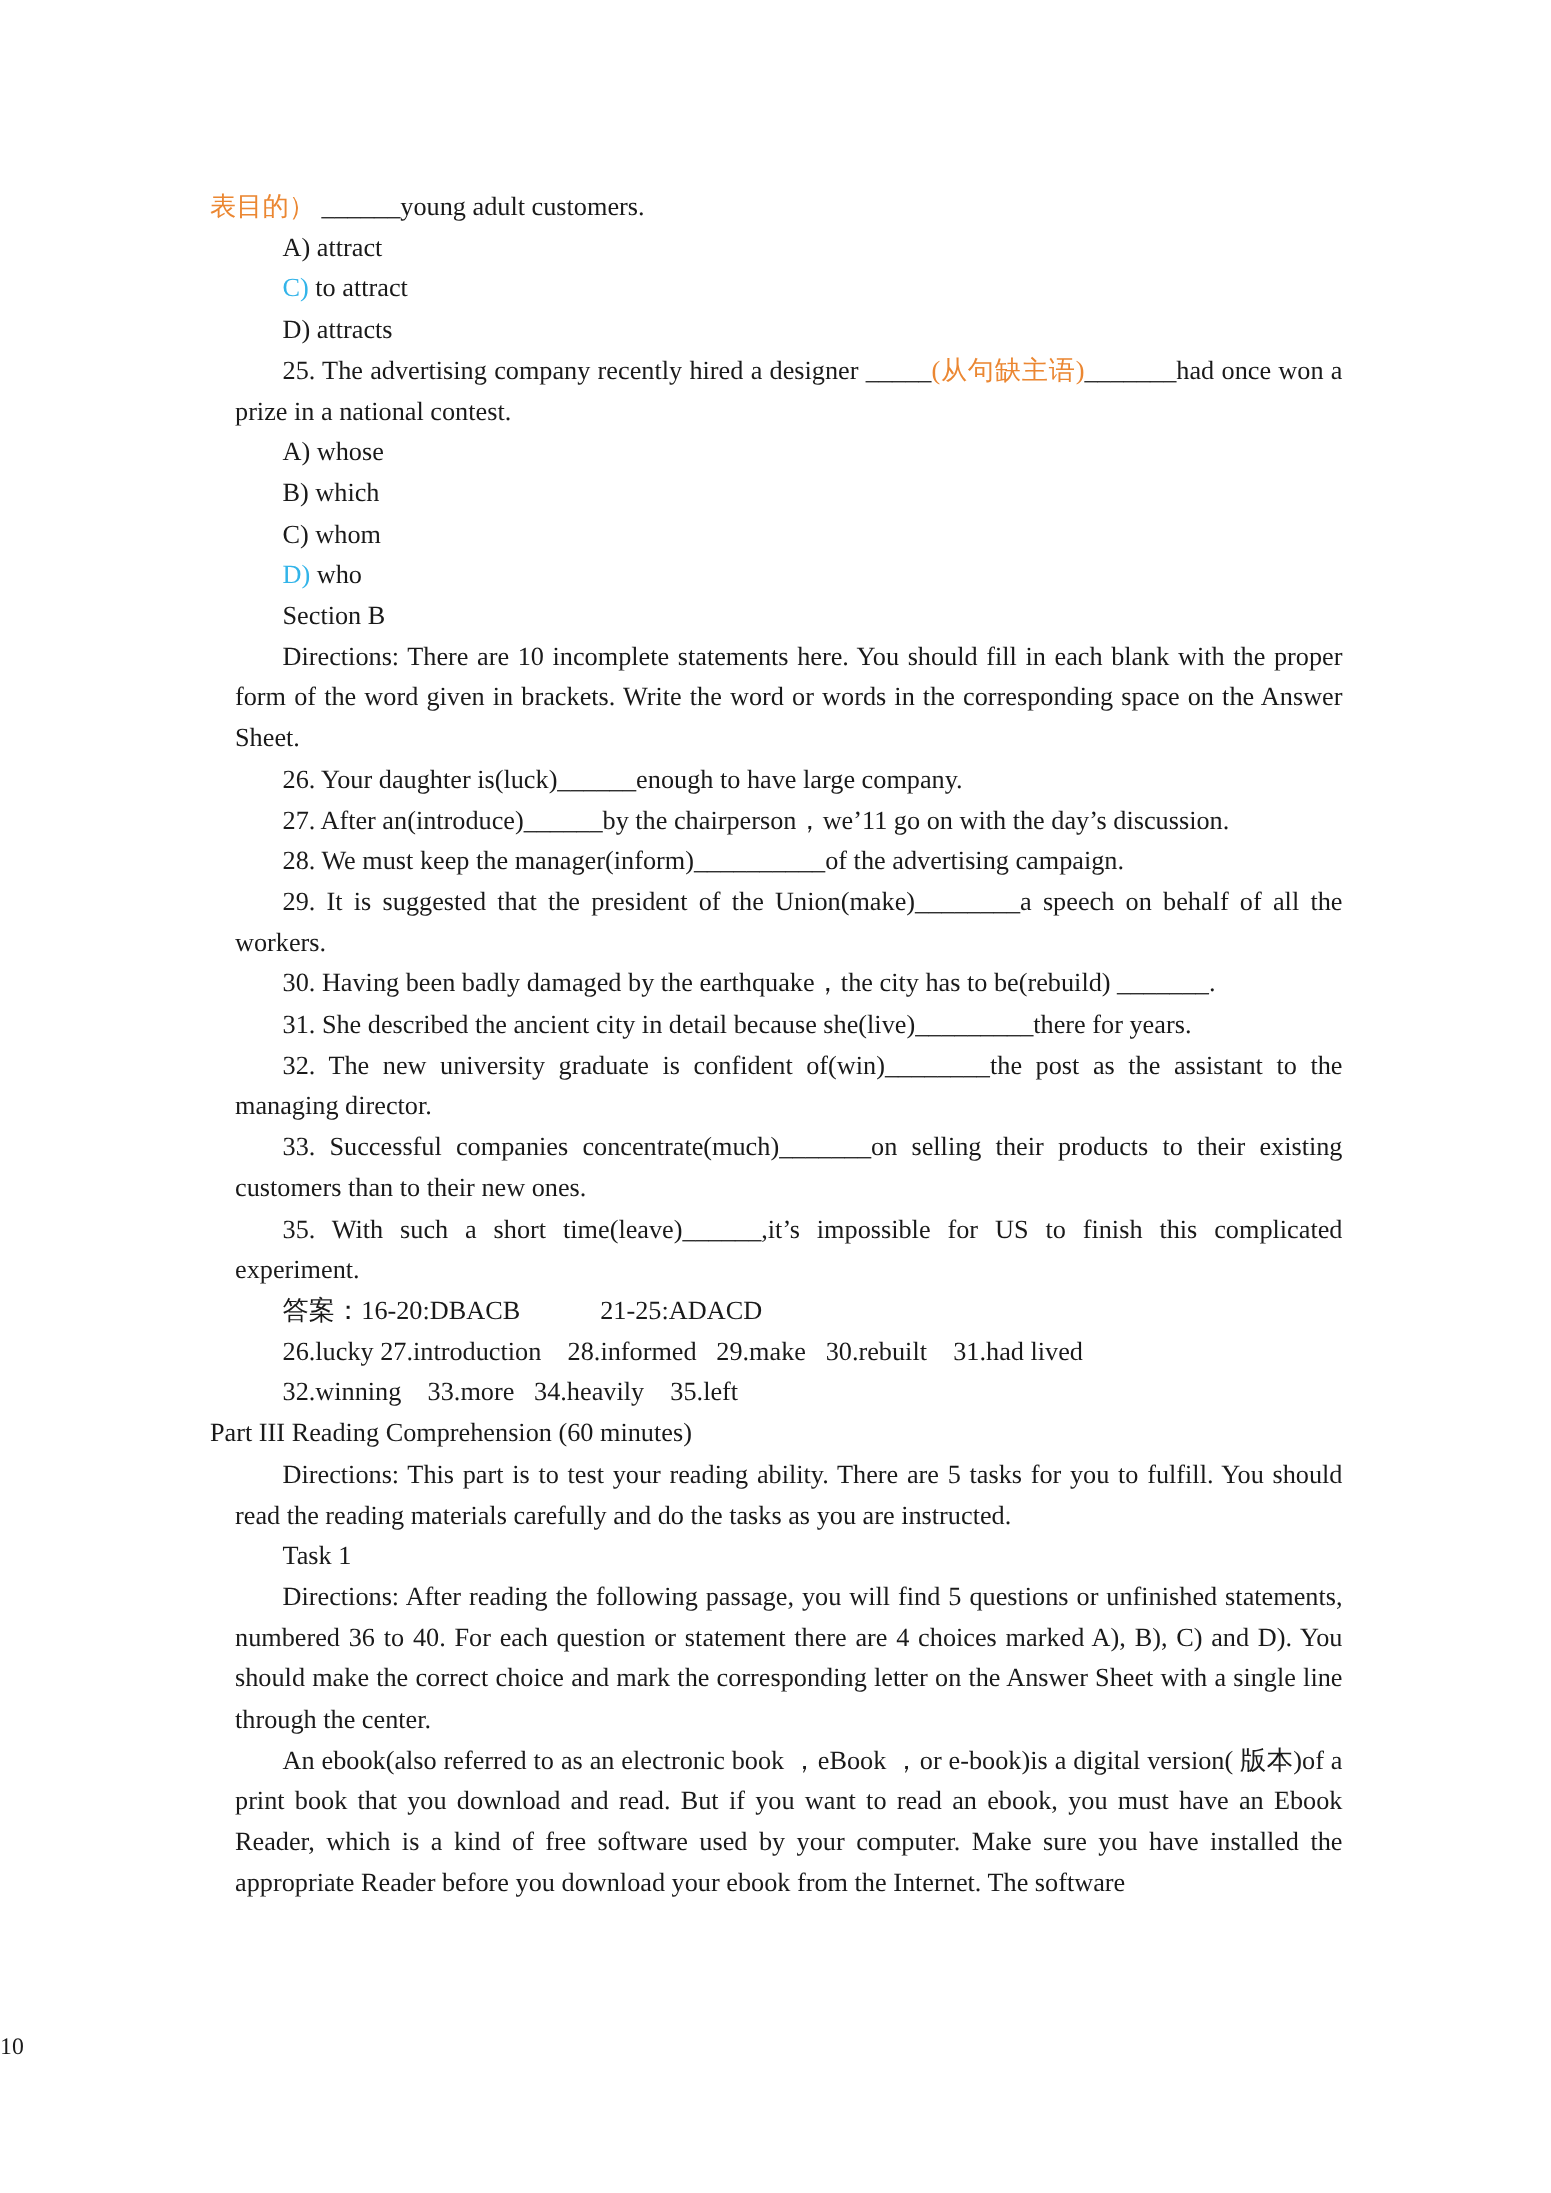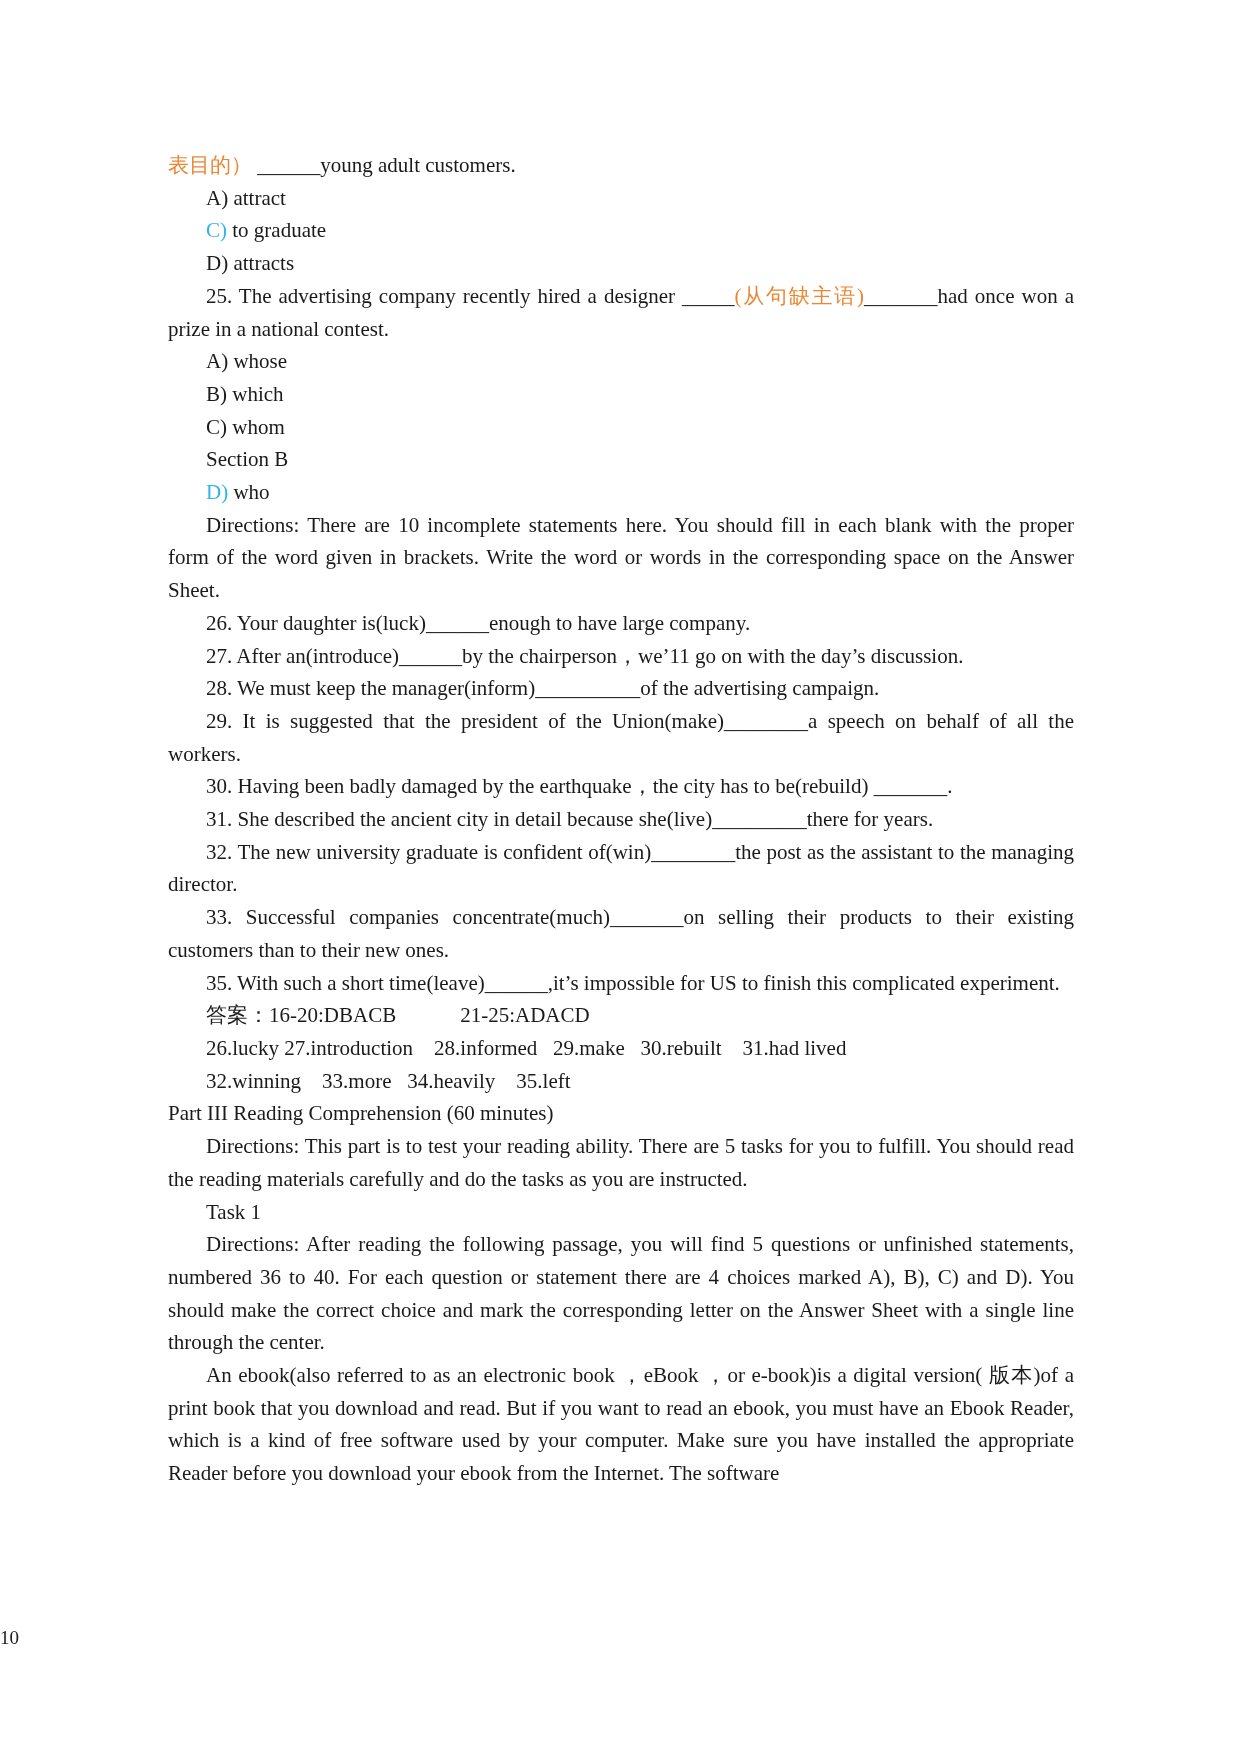--- a/index.html
+++ b/index.html
@@ -14,51 +14,51 @@
     color: #1a1a1a;
     overflow: hidden;
   }
   .content {
     position: absolute;
     left: 168px;
     top: 149px;
     width: 906px;
   }
   p { margin: 0; text-align: justify; }
-  .ind { text-indent: 38px; }
+  .ind { text-indent: 38px; margin-left: 20px; }
   .pre { white-space: pre-wrap; }
   .bold { font-weight: normal; }
   .gap { margin-left: 64px; }
   .page-num {
     position: absolute;
     top: 1622px;
     left: 0;
     width: 100%;
     font-size: 19px;
   }
 </style>
 </head>
 <body>
 
 <div class="content">
 
   <p><span style="color: rgb(235, 135, 50); margin-top: 39px;">表目的）</span><span> ______young adult customers.</span></p>
 
   <p class="ind"><span>A)</span><span> attract</span></p>
-  <p class="ind"><span style="color: rgb(50, 180, 233);">C)</span><span> to graduate</span></p>
+  <p class="ind"><span style="color: rgb(50, 180, 233);">C)</span><span> to attract</span></p>
   <p class="ind"><span>D)</span><span> attracts</span></p>
 
   <p class="ind"><span>25. The advertising company recently hired a designer _____</span><span style="color: rgb(235, 135, 50);">(从句缺主语)</span><span>_______had once won a prize in a national contest.</span></p>
 
   <p class="ind"><span>A)</span><span> whose</span></p>
   <p class="ind"><span>B)</span><span> which</span></p>
   <p class="ind"><span>C)</span><span> whom</span></p>
+  <p class="ind"><span style="color: rgb(50, 180, 233);">D)</span><span> who</span></p>
+
   <p class="ind">Section B</p>
-
-  <p class="ind"><span style="color: rgb(50, 180, 233);">D)</span><span> who</span></p>
   <p class="ind">Directions: There are 10 incomplete statements here. You should fill in each blank with the proper form of the word given in brackets. Write the word or words in the corresponding space on the Answer Sheet.</p>
 
   <p class="ind">26. Your daughter is(luck)______enough to have large company.</p>
   <p class="ind">27. After an(introduce)______by the chairperson，we’11 go on with the day’s discussion.</p>
   <p class="ind">28. We must keep the manager(inform)__________of the advertising campaign.</p>
   <p class="ind">29. It is suggested that the president of the Union(make)________a speech on behalf of all the workers.</p>
   <p class="ind">30. Having been badly damaged by the earthquake，the city has to be(rebuild) _______.</p>
   <p class="ind">31. She described the ancient city in detail because she(live)_________there for years.</p>
   <p class="ind">32. The new university graduate is confident of(win)________the post as the assistant to the managing director.</p>
   <p class="ind">33. Successful companies concentrate(much)_______on selling their products to their existing customers than to their new ones.</p>

